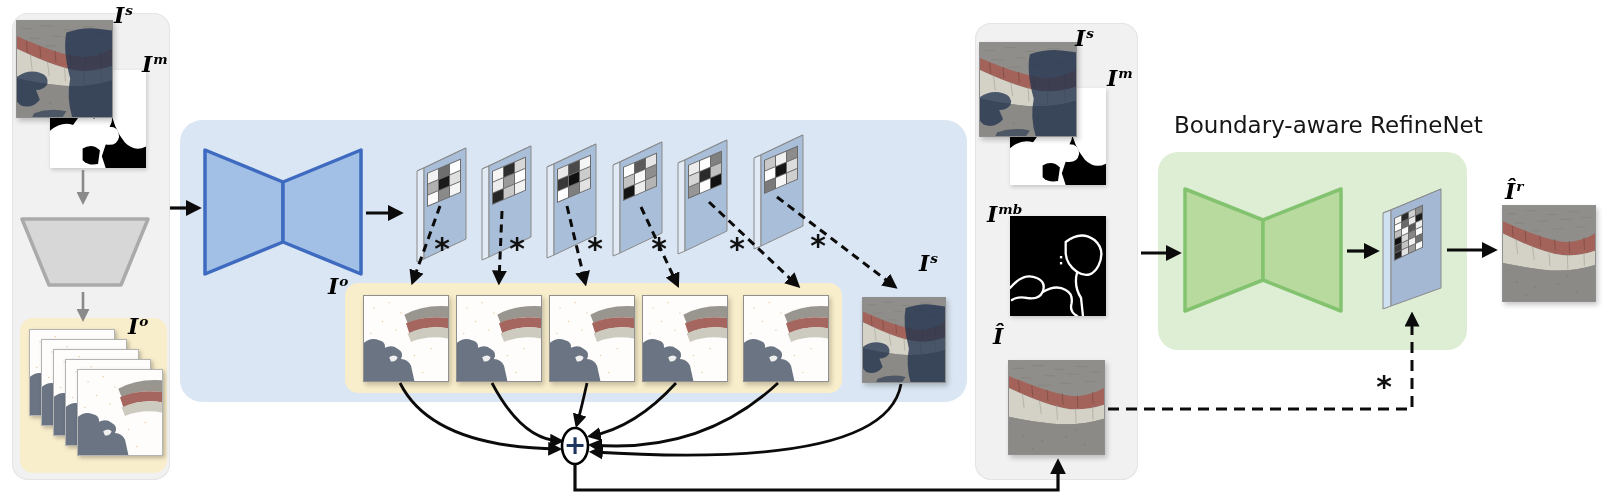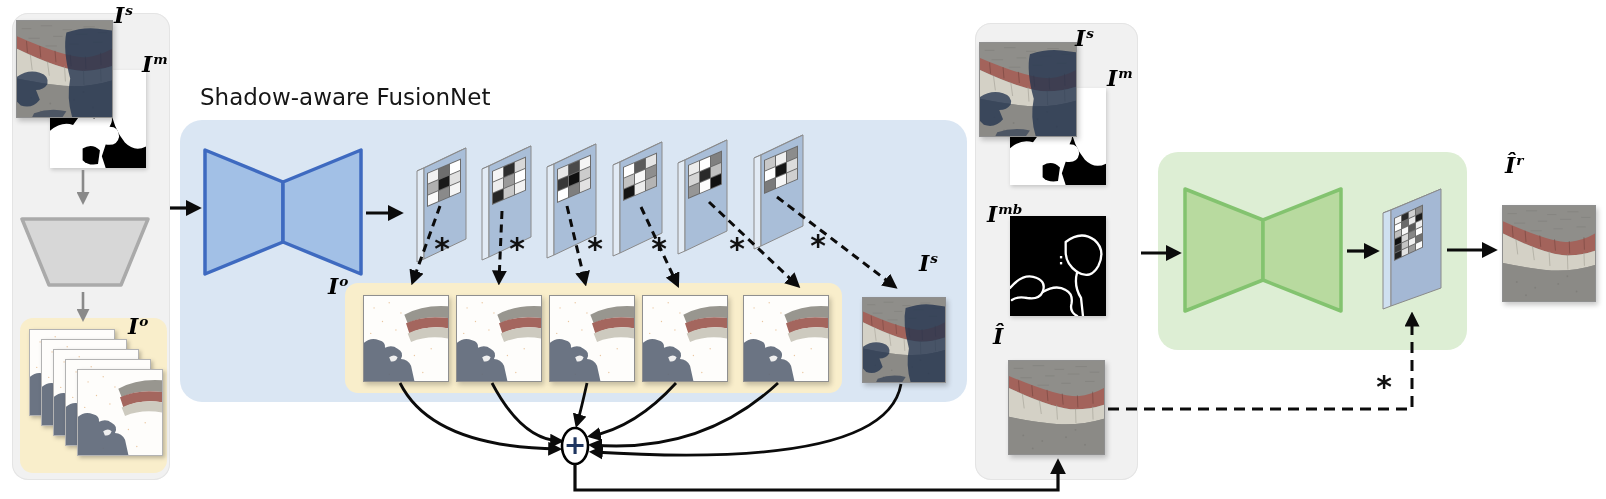--- a/index.html
+++ b/index.html
@@ -162,21 +162,20 @@
       <svg viewBox="0 0 100 100" preserveAspectRatio="none">
         <use href="#scene-over"></use>
       </svg>
     </div>
   <div class="ph stack-ph" style="left:77px;top:369px;width:86px;height:87px;z-index:8">
       <svg viewBox="0 0 100 100" preserveAspectRatio="none">
         <use href="#scene-over"></use>
       </svg>
     </div>
 
-  <div class="title" style="left:200px;top:84px">Shadow-aware FusionNet</div>
   <div class="panel blue-box" style="left:180px;top:120px;width:787px;height:282px;z-index:1"></div>
   <svg class="bowtie" style="left:203px;top:148px" width="160" height="128">
     <polygon points="2,2 80,34 80,94 2,126" fill="#a2c0e6" stroke="#3e6ac0" stroke-width="3.5" stroke-linejoin="round"></polygon>
     <polygon points="80,34 158,2 158,126 80,94" fill="#a2c0e6" stroke="#3e6ac0" stroke-width="3.5" stroke-linejoin="round"></polygon>
   </svg>
 
   <div class="kernel" style="left:416px;top:145px">
       <svg width="52" height="118">
         <use href="#kernel-panel"></use>
       </svg>
@@ -335,20 +334,21 @@
         <use href="#mask-mb"></use>
       </svg>
     </div>
   <span class="mlabel" style="left:993px;top:325px"><span>Î</span></span>
   <div class="ph" style="left:1008px;top:360px;width:97px;height:95px;z-index:5">
       <svg viewBox="0 0 100 100" preserveAspectRatio="none">
         <use href="#scene-free"></use>
       </svg>
     </div>
 
+  <div class="title" style="left:1174px;top:112px">Boundary-aware RefineNet</div>
   <div class="panel green-box" style="left:1158px;top:152px;width:309px;height:198px;z-index:1"></div>
   <svg class="bowtie" style="left:1183px;top:187px" width="160" height="126">
     <polygon points="2,2 80,33 80,93 2,124" fill="#b8da9f" stroke="#83c36f" stroke-width="3.5" stroke-linejoin="round"></polygon>
     <polygon points="80,33 158,2 158,124 80,93" fill="#b8da9f" stroke="#83c36f" stroke-width="3.5" stroke-linejoin="round"></polygon>
   </svg>
   <div class="kernel" style="left:1382px;top:184px">
     <svg width="62" height="126" viewBox="0 0 62 126">
       <polygon points="1,29 9,26 59,5 52,8" fill="#eef3f9" stroke="#8a8a8a" stroke-width="0.8"></polygon>
       <polygon points="1,29 9,26 9,122 1,125" fill="#cfe0f0" stroke="#8a8a8a" stroke-width="1"></polygon>
       <polygon points="9,26 59,5 59,104 9,122" fill="#a4b8d4" stroke="#8a8a8a" stroke-width="1"></polygon>
@@ -379,21 +379,21 @@
         <span style="background: rgb(156, 156, 156);"></span>
         <span style="background: rgb(250, 250, 250);"></span>
       </div>
   </div>
   <span class="conv" style="left:1384px;top:388px">*</span>
   <div class="ph" style="left:1502px;top:205px;width:94px;height:97px;z-index:5">
       <svg viewBox="0 0 100 100" preserveAspectRatio="none">
         <use href="#scene-free"></use>
       </svg>
     </div>
-  <span class="mlabel" style="left:1505px;top:154px"><span>Î</span><sup>r</sup></span>
+  <span class="mlabel" style="left:1505px;top:180px"><span>Î</span><sup>r</sup></span>
 
   <svg class="overlay" width="1606" height="499">
     <defs>
       <marker id="mkb" viewBox="0 0 10 10" refX="7" refY="5" markerWidth="5" markerHeight="5" orient="auto-start-reverse">
         <path d="M0,0 L10,5 L0,10 Z" fill="#0b0b0b"></path>
       </marker>
       <marker id="mkg" viewBox="0 0 10 10" refX="7" refY="5" markerWidth="5" markerHeight="5" orient="auto-start-reverse">
         <path d="M0,0 L10,5 L0,10 Z" fill="#8a8a8a"></path>
       </marker>
     </defs>

